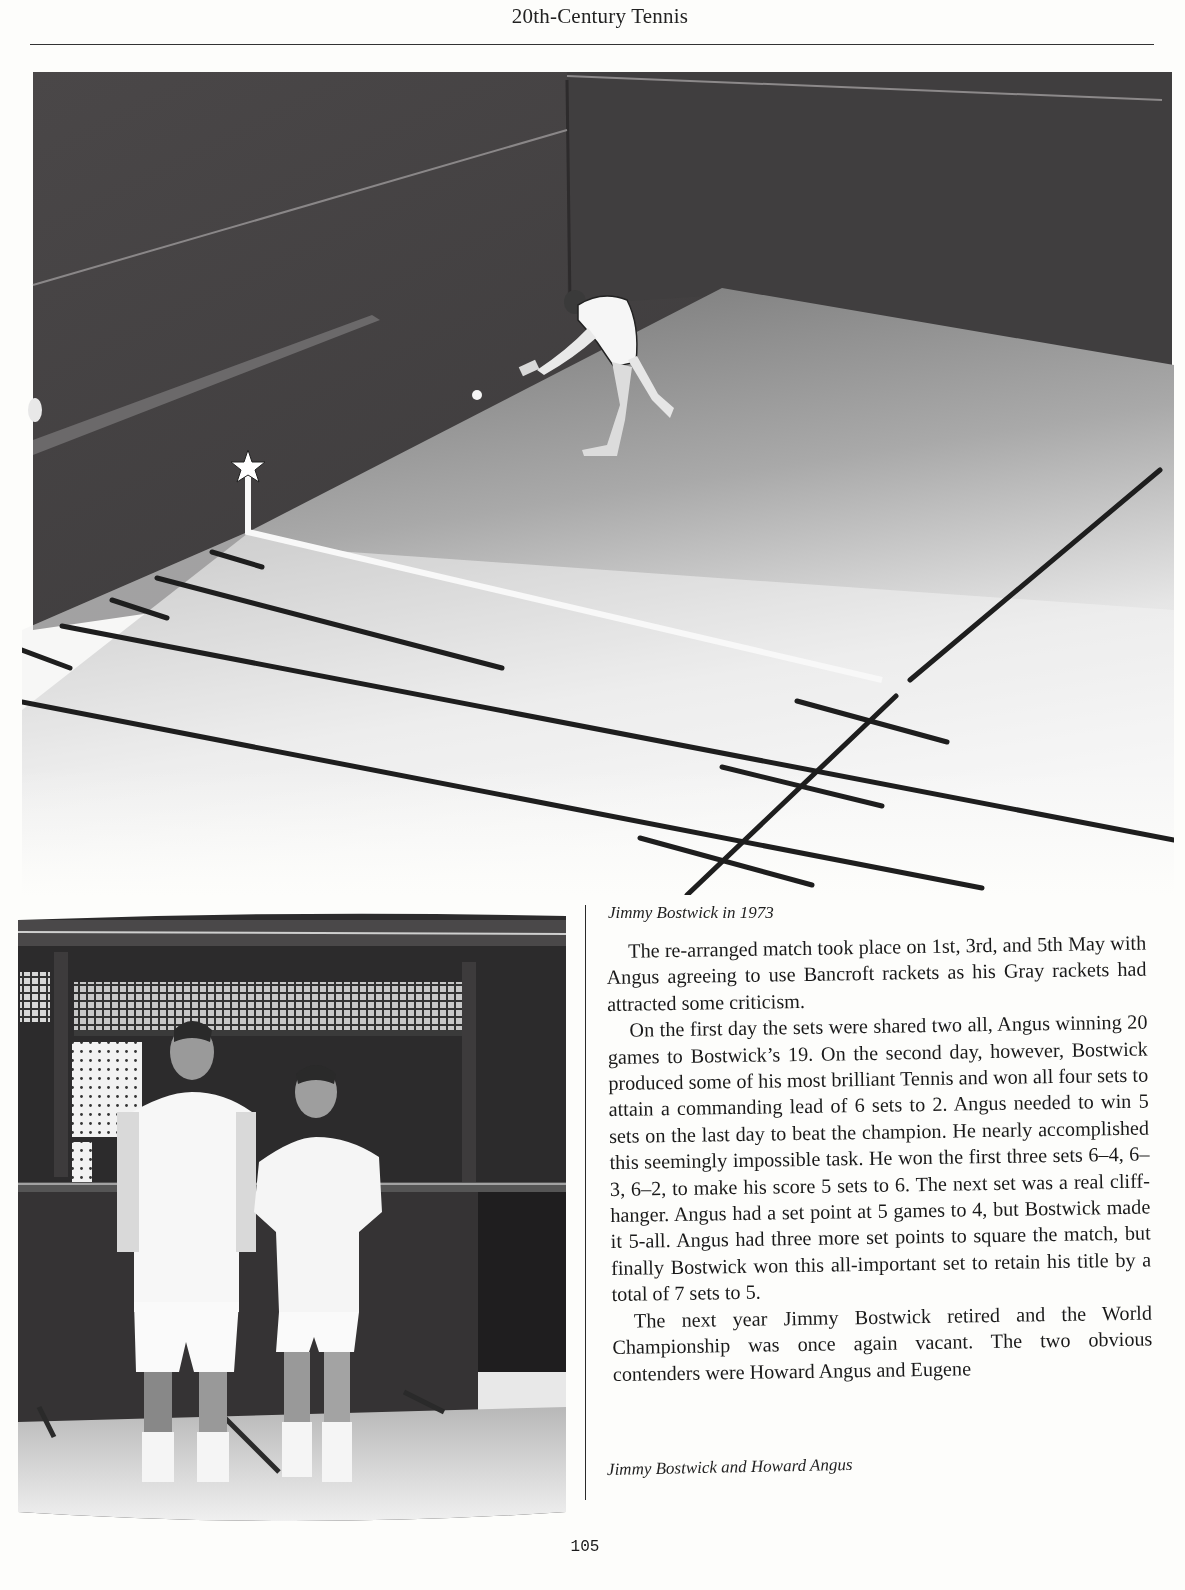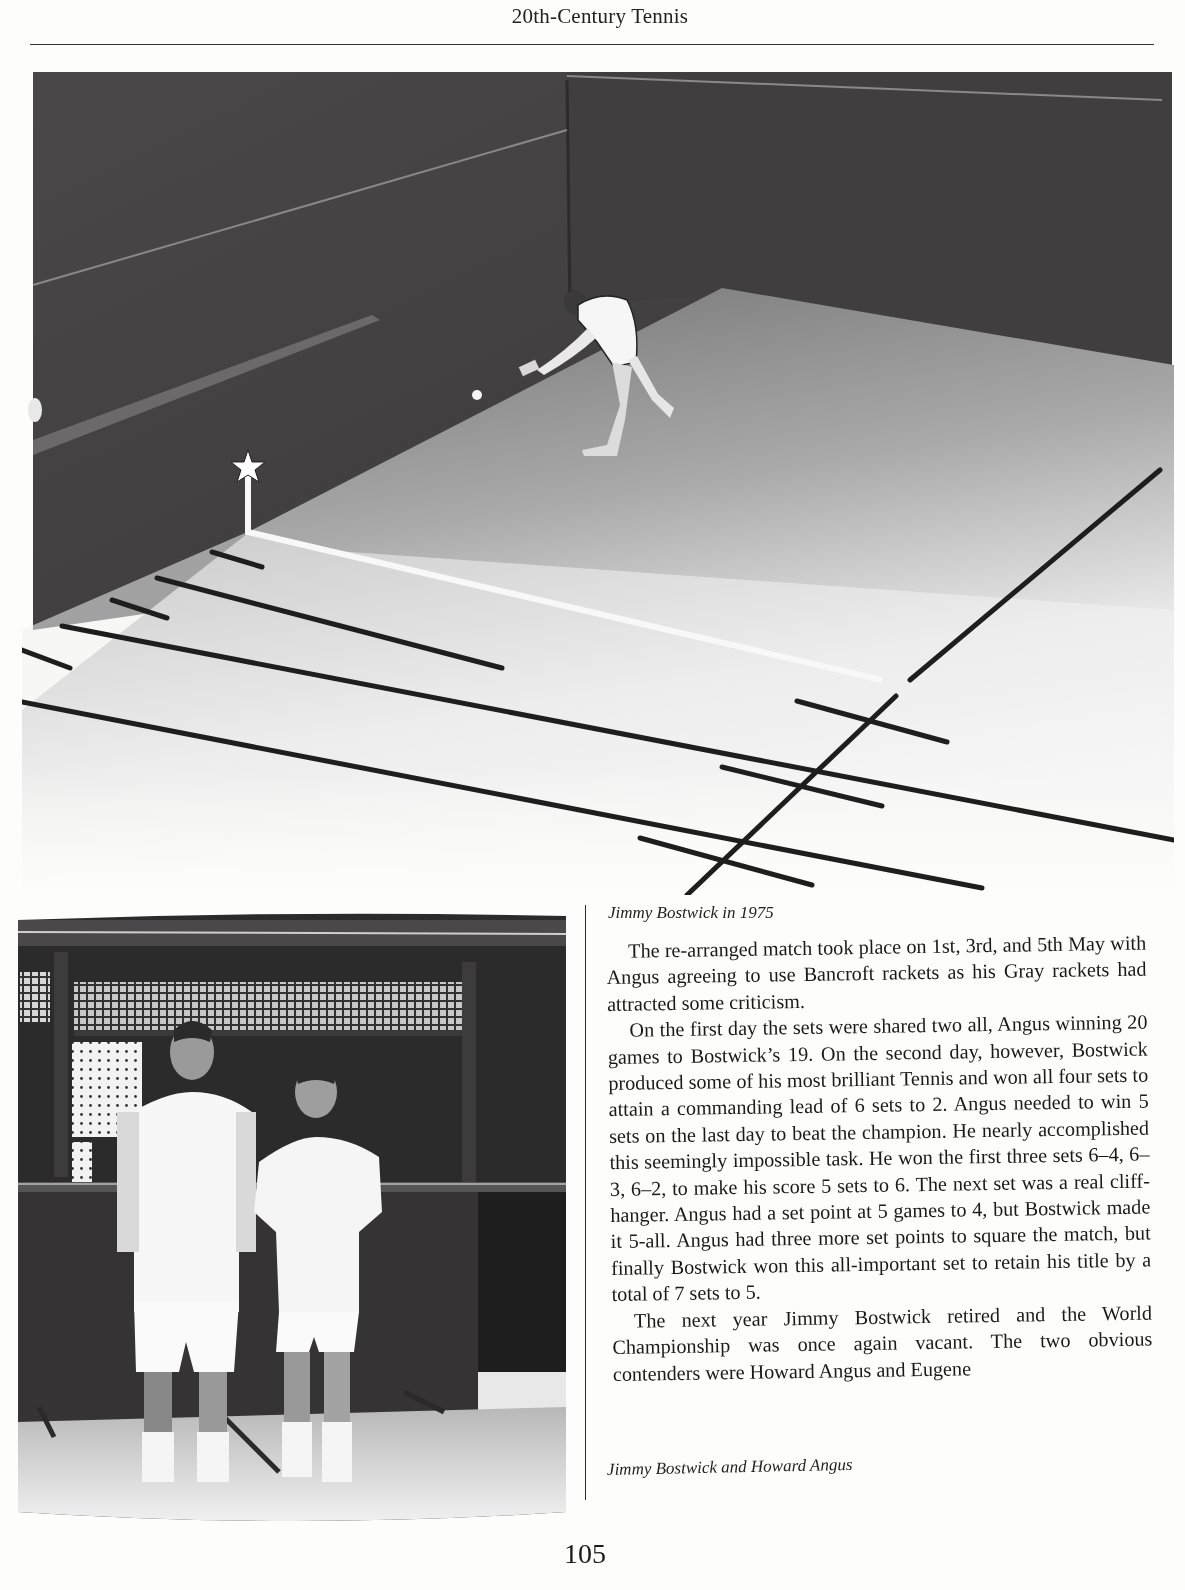--- a/index.html
+++ b/index.html
@@ -37,21 +37,21 @@
     #caption-bottom { left: 607px; top: 1460px; transform: rotate(-1.2deg); transform-origin: left center; }
     .body-text {
       position: absolute; left: 606px; top: 938px; width: 540px;
       font-size: 20.2px; line-height: 26.4px; text-align: justify;
       color: #1a1a1a;
       transform: rotate(-0.9deg); transform-origin: left top;
     }
     .body-text p { margin: 0; text-indent: 22px; }
     .page-number {
       position: absolute; left: 0; top: 1538px; width: 1170px;
-      text-align: center; font-size: 28px; color: #1a1a1a;
+      text-align: center; font-size: 16px; color: #1a1a1a; font-family: Liberation Mono, monospace;
     }
   </style>
 </head>
 <body>
 
 <div class="running-head">20th-Century Tennis</div>
 <div class="head-rule"></div>
 
 <div class="photo" id="photo-top">
   <svg width="1152" height="825" viewBox="0 0 1152 825" xmlns="http://www.w3.org/2000/svg">
@@ -185,21 +185,21 @@
       <rect x="270" y="440" width="26" height="80" fill="#999"></rect>
       <rect x="310" y="440" width="26" height="80" fill="#a3a3a3"></rect>
       <rect x="268" y="510" width="30" height="55" fill="#f5f5f5"></rect>
       <rect x="308" y="510" width="30" height="60" fill="#f5f5f5"></rect>
     </g>
   </svg>
 </div>
 
 <div class="vrule"></div>
 
-<div class="caption" id="caption-top">Jimmy Bostwick in 1975</div>
+<div class="caption" id="caption-top">Jimmy Bostwick in 1973</div>
 
 <div class="body-text">
   <p>The re-arranged match took place on 1st, 3rd, and 5th May with Angus agreeing to use Bancroft rackets as his Gray rackets had attracted some criticism.</p>
   <p>On the first day the sets were shared two all, Angus winning 20 games to Bostwick’s 19. On the second day, however, Bostwick produced some of his most brilliant Tennis and won all four sets to attain a commanding lead of 6 sets to 2. Angus needed to win 5 sets on the last day to beat the champion. He nearly accomplished this seemingly impossible task. He won the first three sets 6–4, 6–3, 6–2, to make his score 5 sets to 6. The next set was a real cliff-hanger. Angus had a set point at 5 games to 4, but Bostwick made it 5-all. Angus had three more set points to square the match, but finally Bostwick won this all-important set to retain his title by a total of 7 sets to 5.</p>
   <p>The next year Jimmy Bostwick retired and the World Championship was once again vacant. The two obvious contenders were Howard Angus and Eugene</p>
 </div>
 
 <div class="caption" id="caption-bottom">Jimmy Bostwick and Howard Angus</div>
 
 <div class="page-number">105</div>

